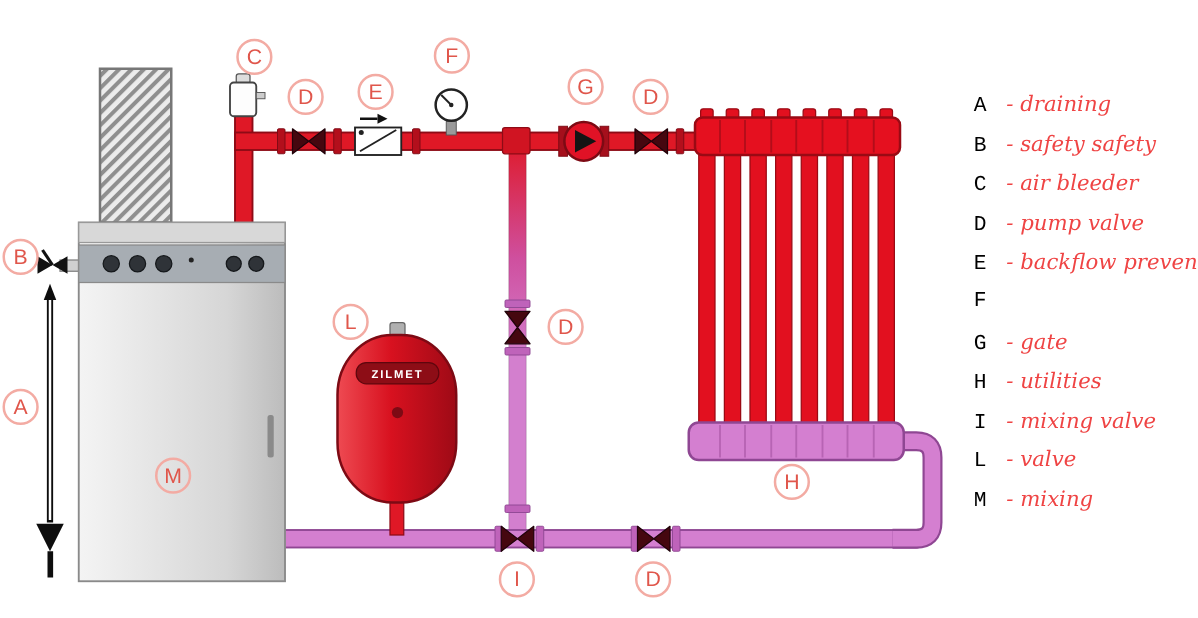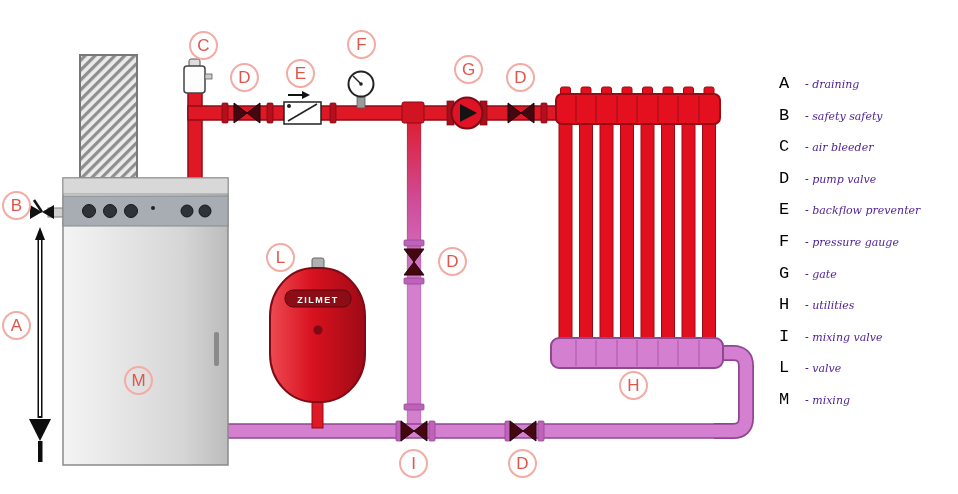--- a/index.html
+++ b/index.html
@@ -15,21 +15,21 @@
     font-size:17px;line-height:1;background:transparent;
   }
   .legend{position:absolute;left:779px;top:74px;width:178px;}
   .legend-row{display:flex;align-items:baseline;height:31.6px;}
   .legend-key{
     width:26px;flex:0 0 26px;font-family:"Liberation Mono", monospace;
     font-size:17px;color:#000;
   }
   .legend-label{
     font-family:"DejaVu Serif", serif;font-style:italic;
-    font-size:11px;color:#4c1d95;white-space:nowrap;
+    font-size:17px;color:#ef4444;white-space:nowrap;
   }
 </style>
 </head>
 <body>
 
 <div class="stage">
 
   <svg width="958" height="494" viewBox="0 0 958 494">
     <defs>
       <pattern id="hatch" width="7" height="7" patternUnits="userSpaceOnUse" patternTransform="rotate(45)">
@@ -261,21 +261,20 @@
     <div class="legend-row">
         <span class="legend-key">D</span>
         <span class="legend-label">- pump valve</span>
       </div>
     <div class="legend-row">
         <span class="legend-key">E</span>
         <span class="legend-label">- backflow preventer</span>
       </div>
     <div class="legend-row">
         <span class="legend-key">F</span>
-        <span class="legend-label">- pressure gauge</span>
       </div>
     <div class="legend-row">
         <span class="legend-key">G</span>
         <span class="legend-label">- gate</span>
       </div>
     <div class="legend-row">
         <span class="legend-key">H</span>
         <span class="legend-label">- utilities</span>
       </div>
     <div class="legend-row">

